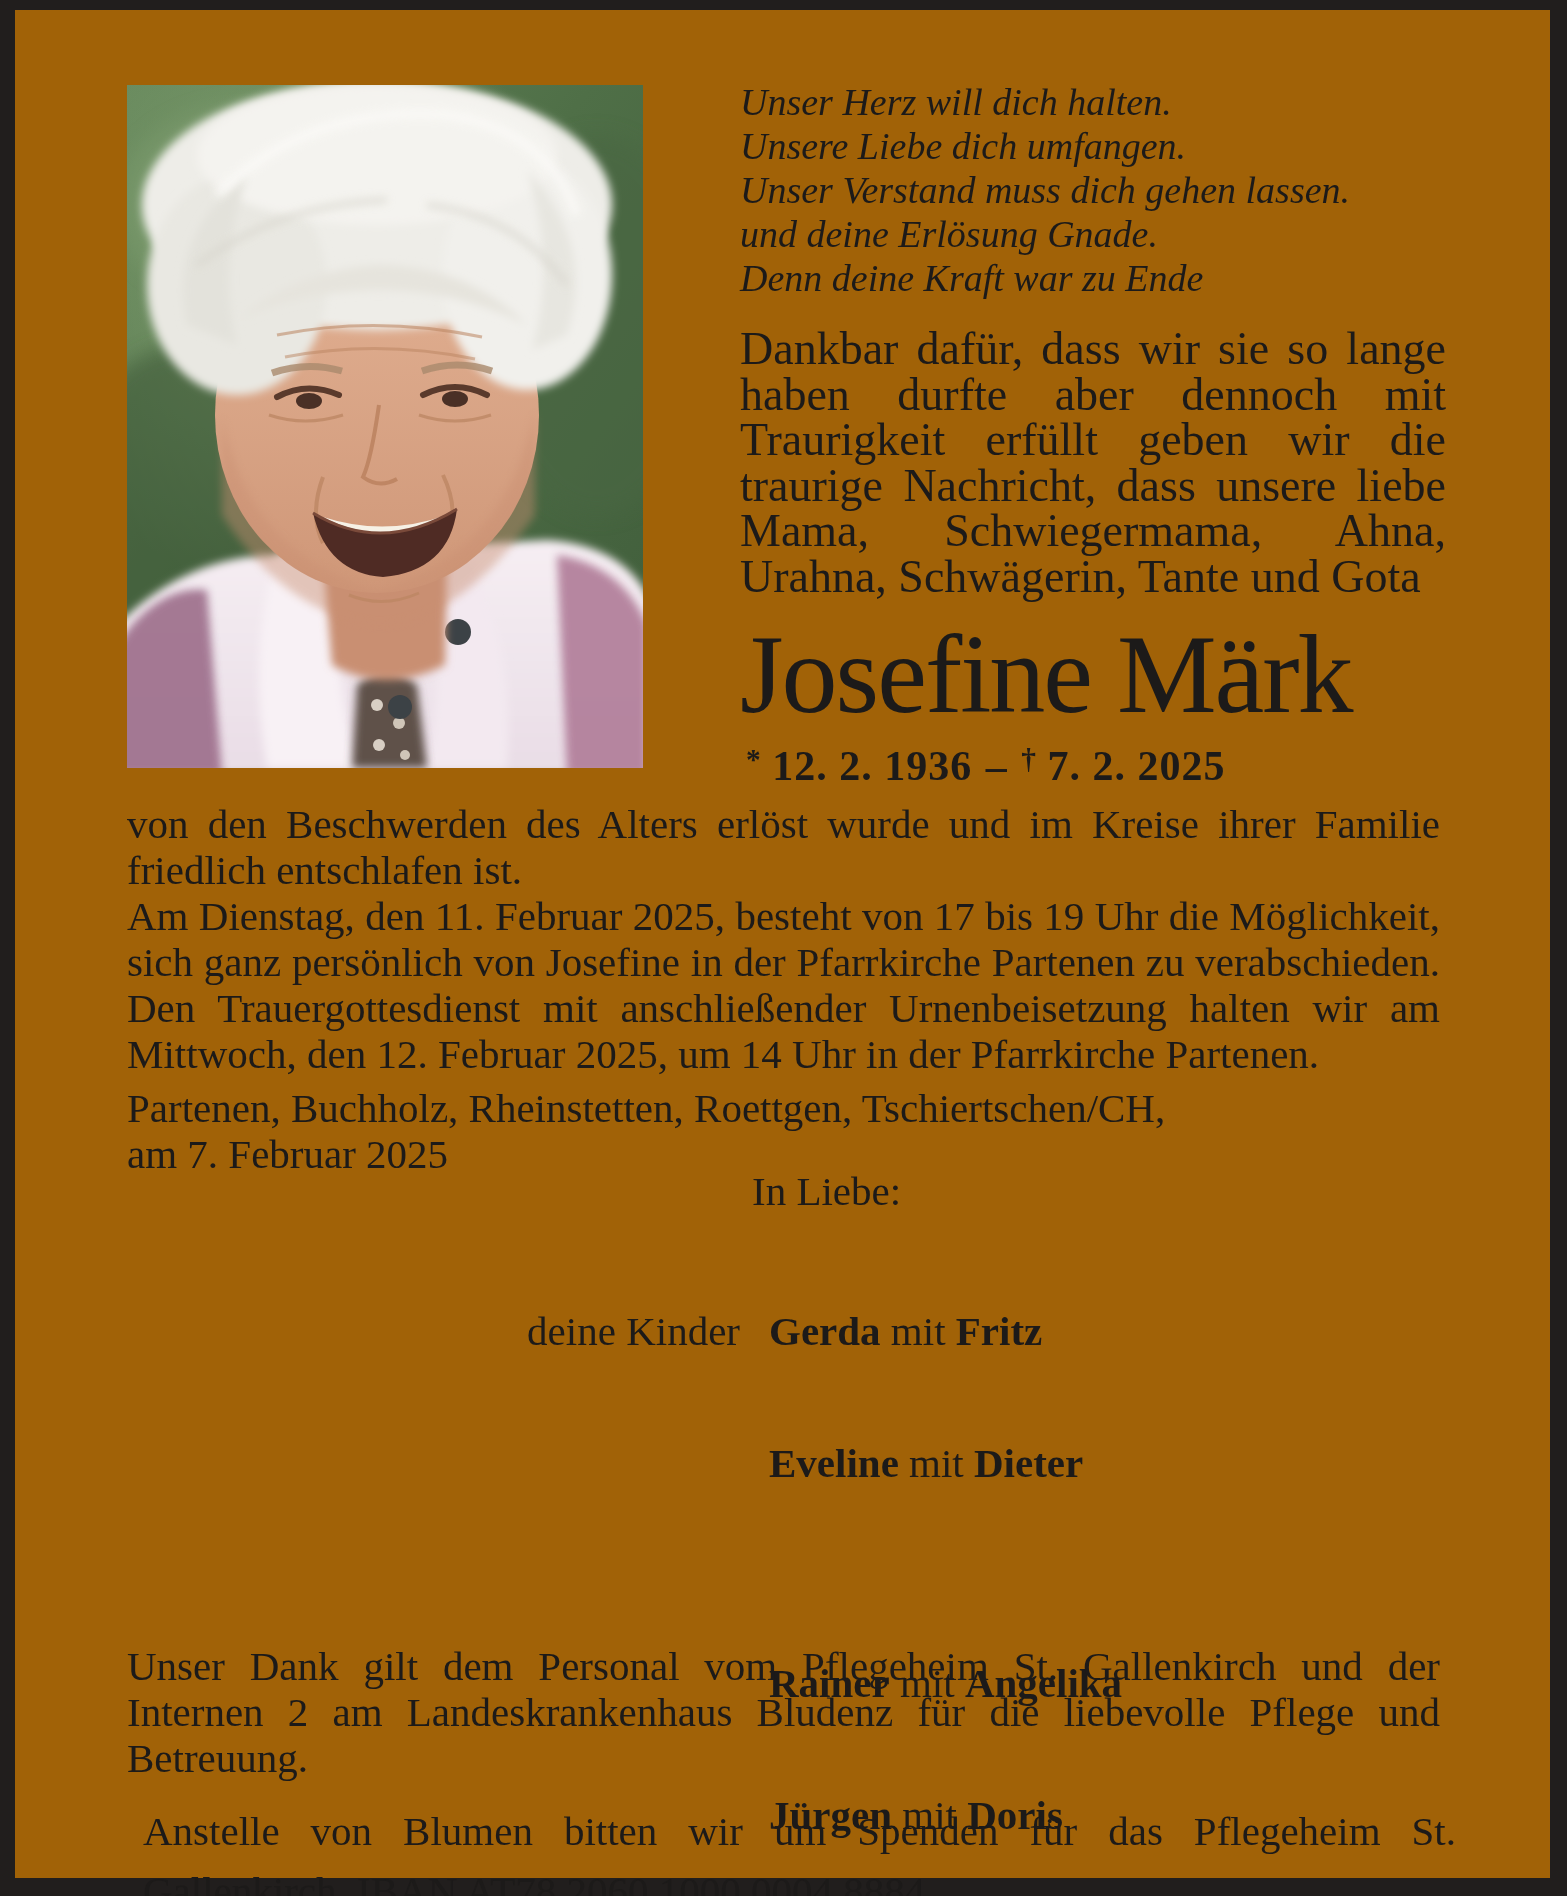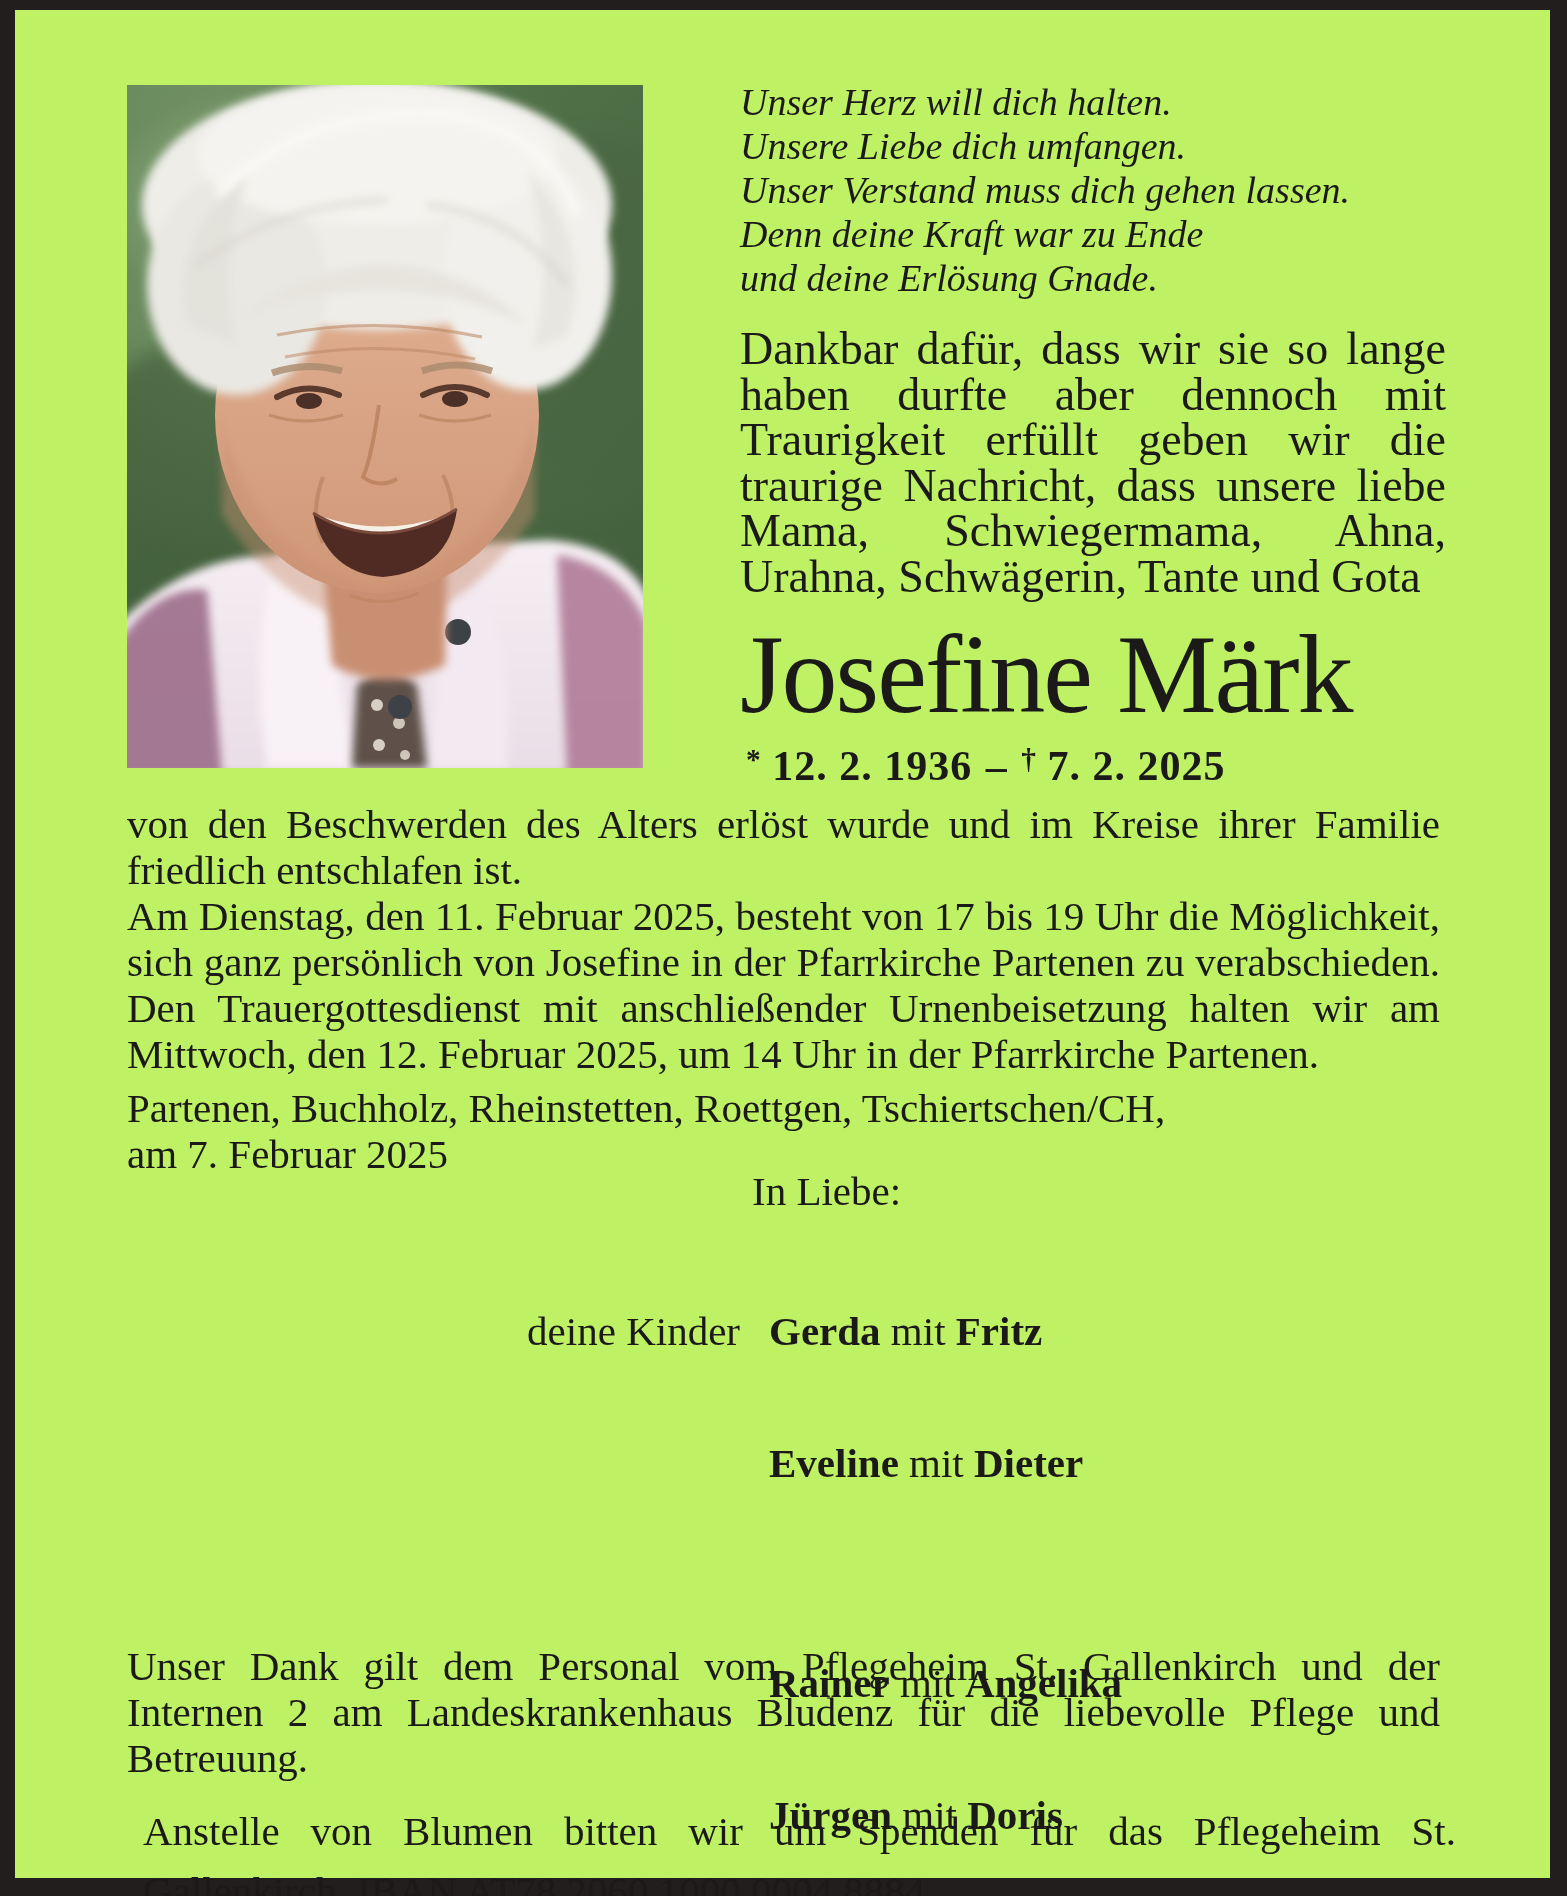--- a/index.html
+++ b/index.html
@@ -7,21 +7,21 @@
     position:relative;
     width:1567px;height:1896px;
     background:#211e1d;
     font-family:"Liberation Serif", serif;
     color:#1c1a19;
     overflow:hidden;
   }
   .sheet{
     position:absolute;
     left:15px;top:10px;right:17px;bottom:18px;
-    background:#bef264;
+    background:#a16207;
   }
   
   .photo{
     position:absolute;left:112px;top:75px;width:516px;height:683px;
     overflow:hidden;
   }
   .photo svg{display:block;width:100%;height:100%;}
   
   .right-col{
     position:absolute;left:725px;top:58px;width:706px;
@@ -189,22 +189,22 @@
 
         <path d="M222 510 Q 256 524 292 508" fill="none" stroke="#b9835f" stroke-width="3" opacity="0.6"></path>
       </svg>
     </div>
 
     <div class="right-col">
       <div class="poem">
         <div>Unser Herz will dich halten.</div>
         <div>Unsere Liebe dich umfangen.</div>
         <div>Unser Verstand muss dich gehen lassen.</div>
+        <div>und deine Erlösung Gnade.</div>
         <div>Denn deine Kraft war zu Ende</div>
-        <div>und deine Erlösung Gnade.</div>
       </div>
       <p class="intro">Dankbar dafür, dass wir sie so lange haben durfte aber dennoch mit Traurigkeit erfüllt geben wir die traurige Nachricht, dass unsere liebe Mama, Schwiegermama, Ahna, Urahna, Schwägerin, Tante und Gota</p>
       <h1 class="name">Josefine Märk</h1>
       <div class="dates"><span class="mark">*</span> <span>12. 2. 1936</span> <span class="sep">–</span> <span class="mark">†</span> <span>7. 2. 2025</span></div>
     </div>
 
     <div class="body-block">
       <p>von den Beschwerden des Alters erlöst wurde und im Kreise ihrer Familie friedlich entschlafen ist.</p>
       <p>Am Dienstag, den 11. Februar 2025, besteht von 17 bis 19 Uhr die Möglichkeit, sich ganz persönlich von Josefine in der Pfarrkirche Partenen zu verabschieden. Den Trauergottesdienst mit anschließender Urnenbeisetzung halten wir am Mittwoch, den 12. Februar 2025, um 14 Uhr in der Pfarrkirche Partenen.</p>
     </div>

